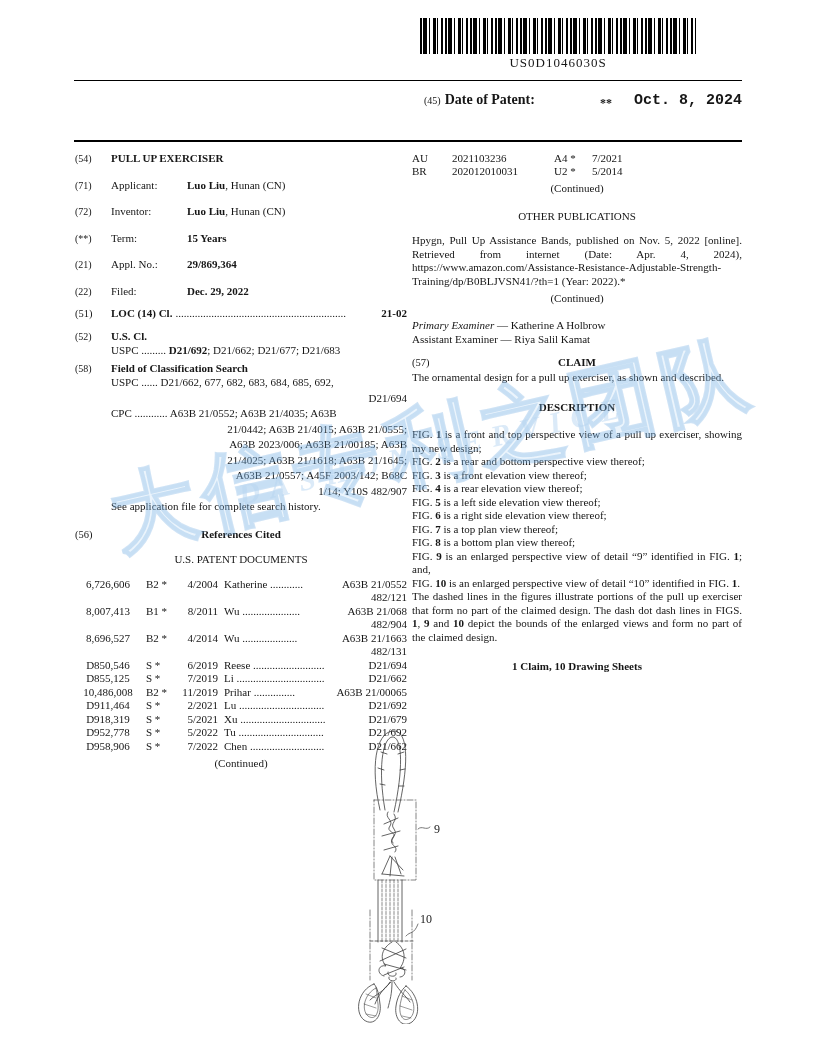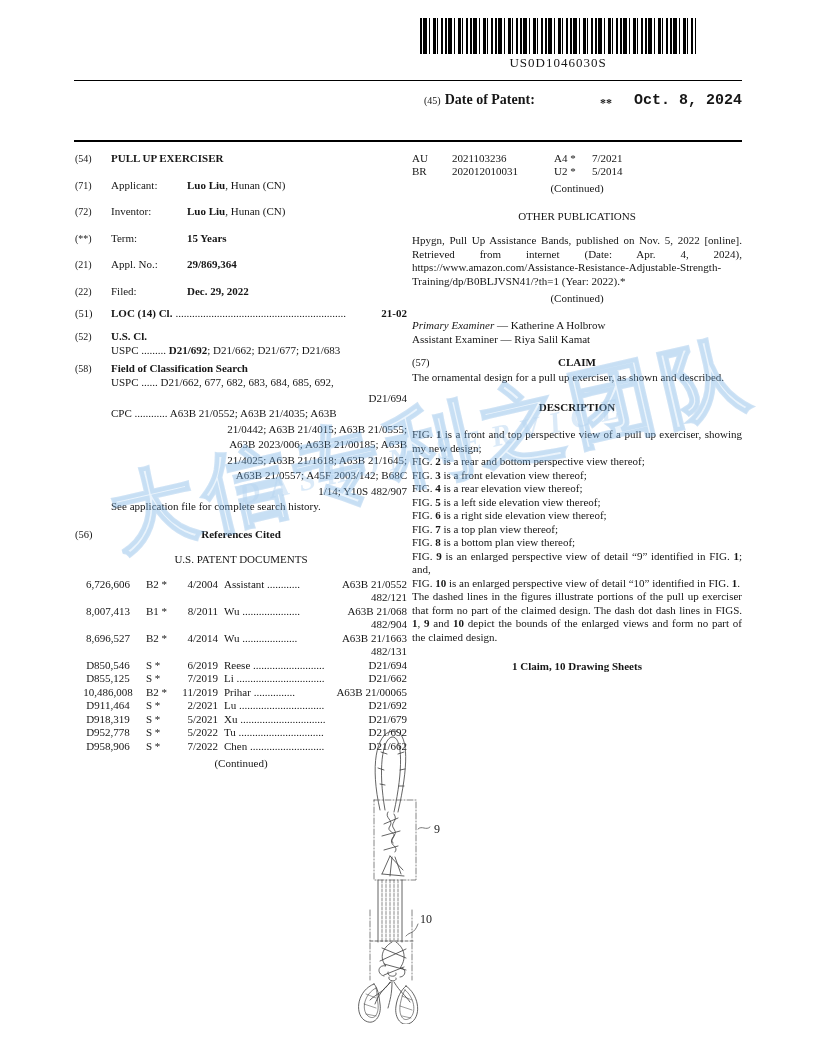--- a/index.html
+++ b/index.html
@@ -178,21 +178,21 @@
     <div class="sec-head-row">
       <span class="tag">(56)</span>
       <span>References Cited</span>
     </div>
     <div class="subhead">U.S. PATENT DOCUMENTS</div>
 
     <div class="ref-row">
       <span class="num">6,726,606</span>
         <span class="kind">B2 *</span>
         <span class="date">4/2004</span>
-        <span class="nm">Assistant ............</span>
+        <span class="nm">Katherine ............</span>
         <span class="cls">A63B 21/0552</span>
     </div>
     <div class="ref-cont">482/121</div>
     <div class="ref-row">
       <span class="num">8,007,413</span>
         <span class="kind">B1 *</span>
         <span class="date">8/2011</span>
         <span class="nm">Wu .....................</span>
         <span class="cls">A63B 21/068</span>
     </div>

